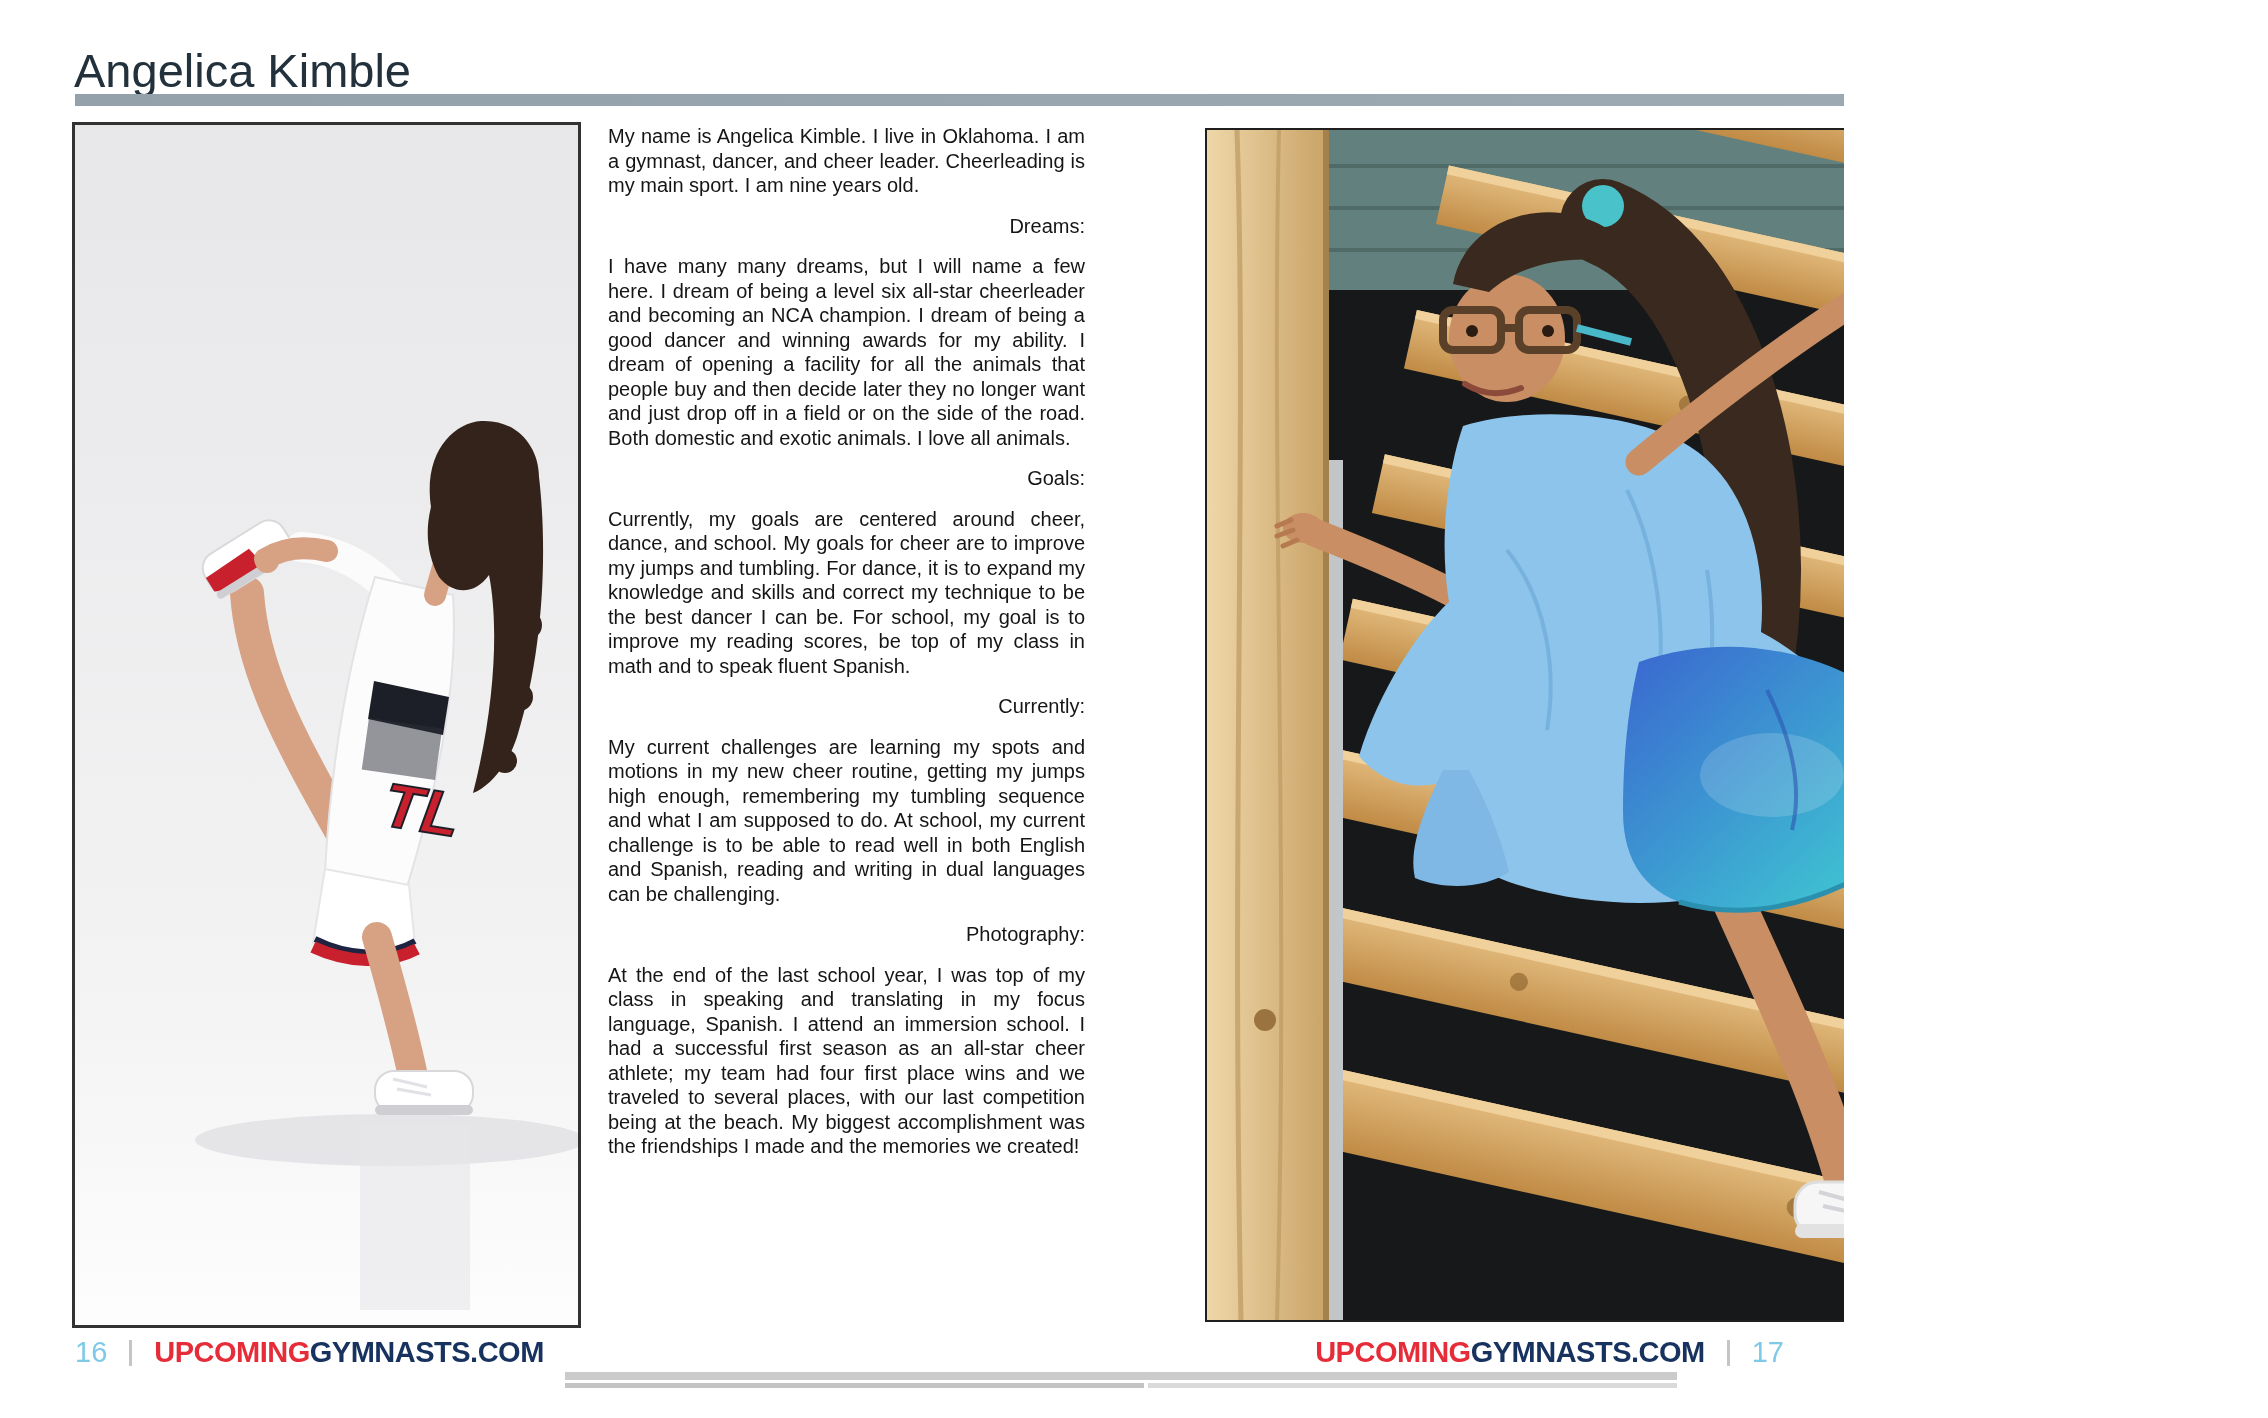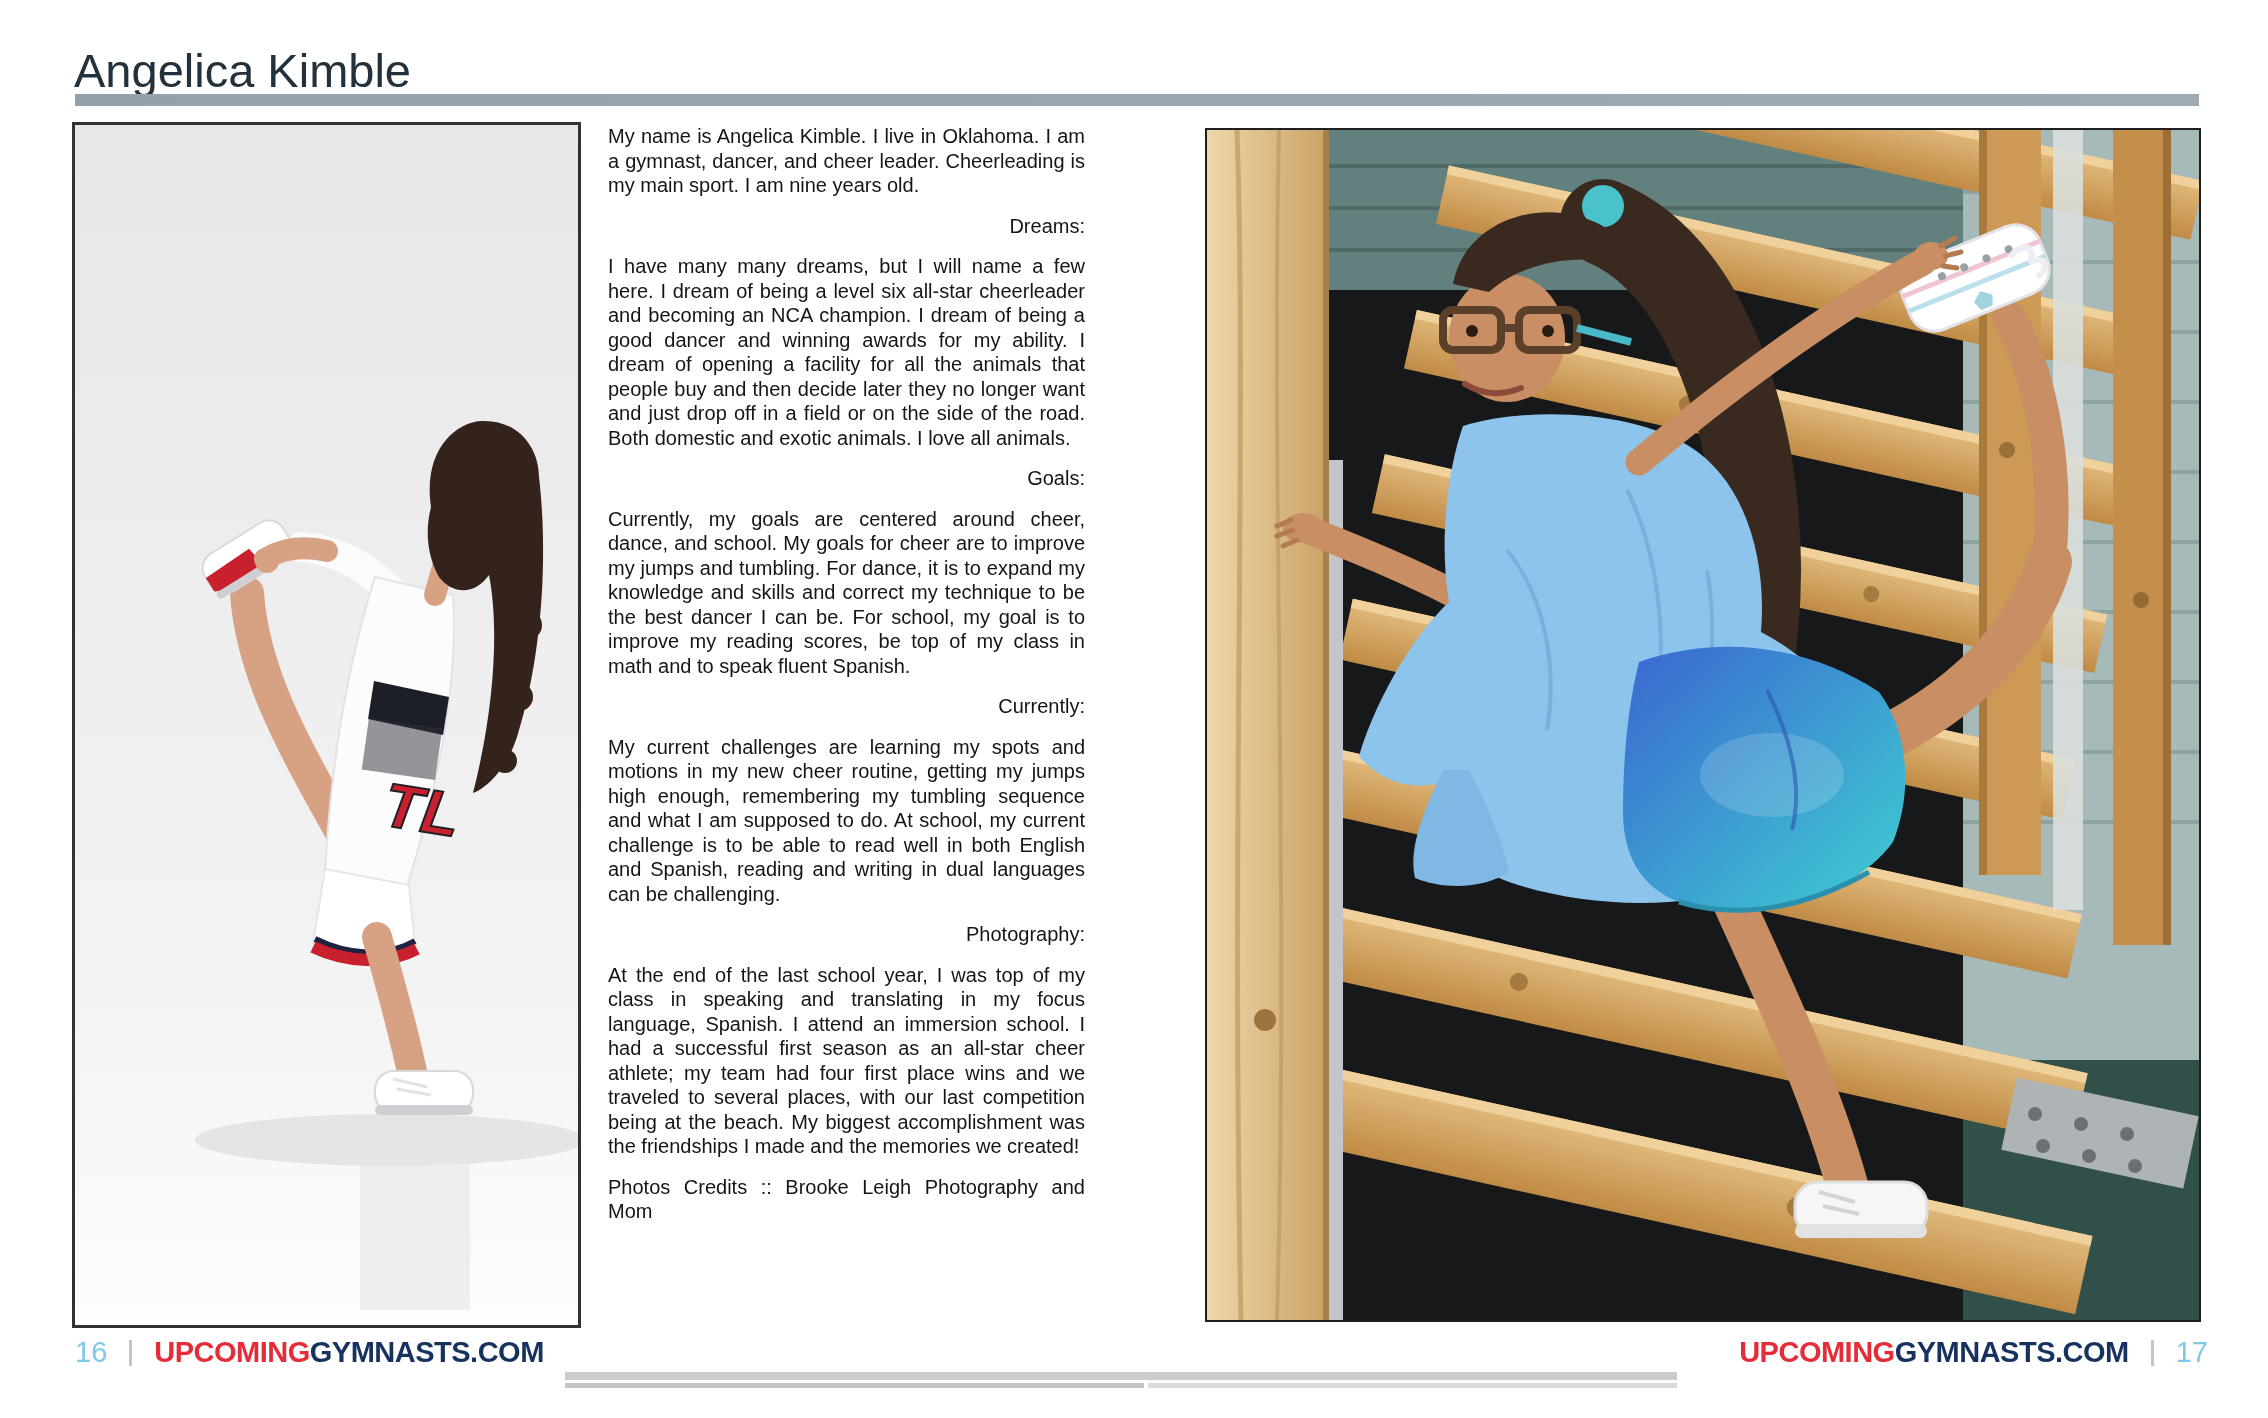--- a/index.html
+++ b/index.html
@@ -1,16 +1,16 @@
 <!DOCTYPE html>
 <html><head>
 <meta charset="utf-8">
 <style>
   html,body{margin:0;padding:0;background:#ffffff;}
-  .spread{position:relative;width:2268px;height:1418px;background:#ffffff;overflow:hidden;
+  .spread{position:relative;width:1844px;height:1418px;background:#ffffff;overflow:hidden;
           font-family:"Liberation Sans",sans-serif;}
 
   
   .title{position:absolute;left:74px;top:12px;font-size:47px;font-weight:300;
          color:#22313c;letter-spacing:0px;font-family:"Liberation Sans",sans-serif;}
   .header-rule{position:absolute;left:75px;top:94px;width:2124px;height:12px;
                background:linear-gradient(90deg,#93a1ab,#9fabb4);}
 
   
   .photo-left{position:absolute;left:72px;top:122px;width:503px;height:1200px;
@@ -120,21 +120,20 @@
 
     <p class="heading">Goals:</p>
     <p>Currently, my goals are centered around cheer, dance, and school.  My goals for cheer are to improve my jumps and tumbling. For dance, it is to expand my knowledge and skills and correct my technique to be the best dancer I can be.  For school, my goal is to improve my reading scores, be top of my class in math and to speak fluent Spanish.</p>
 
     <p class="heading">Currently:</p>
     <p>My current challenges are learning my spots and motions in my new cheer routine, getting my jumps high enough, remembering my tumbling sequence and what I am supposed to do.  At school, my current challenge is to be able to read well in both English and Spanish, reading and writing in dual languages can be challenging.</p>
 
     <p class="heading">Photography:</p>
     <p>At the end of the last school year, I was top of my class in speaking and translating in my focus language, Spanish.  I attend an immersion school.  I had a successful first season as an all-star cheer athlete; my team had four first place wins and we traveled to several places, with our last competition being at the beach. My biggest accomplishment was the friendships I made and the memories we created!</p>
 
-    <p>Photos Credits :: Brooke Leigh Photography and Mom</p>
   </article>
 
   <figure class="photo-right">
     <svg width="992" height="1190" viewBox="0 0 992 1190">
       <defs>
         <linearGradient id="wg" x1="0" y1="0" x2="0" y2="1">
           <stop offset="0" stop-color="#e3bc7f"></stop>
           <stop offset="1" stop-color="#c08b45"></stop>
         </linearGradient>
         <linearGradient id="pg" x1="0" y1="0" x2="1" y2="0">

